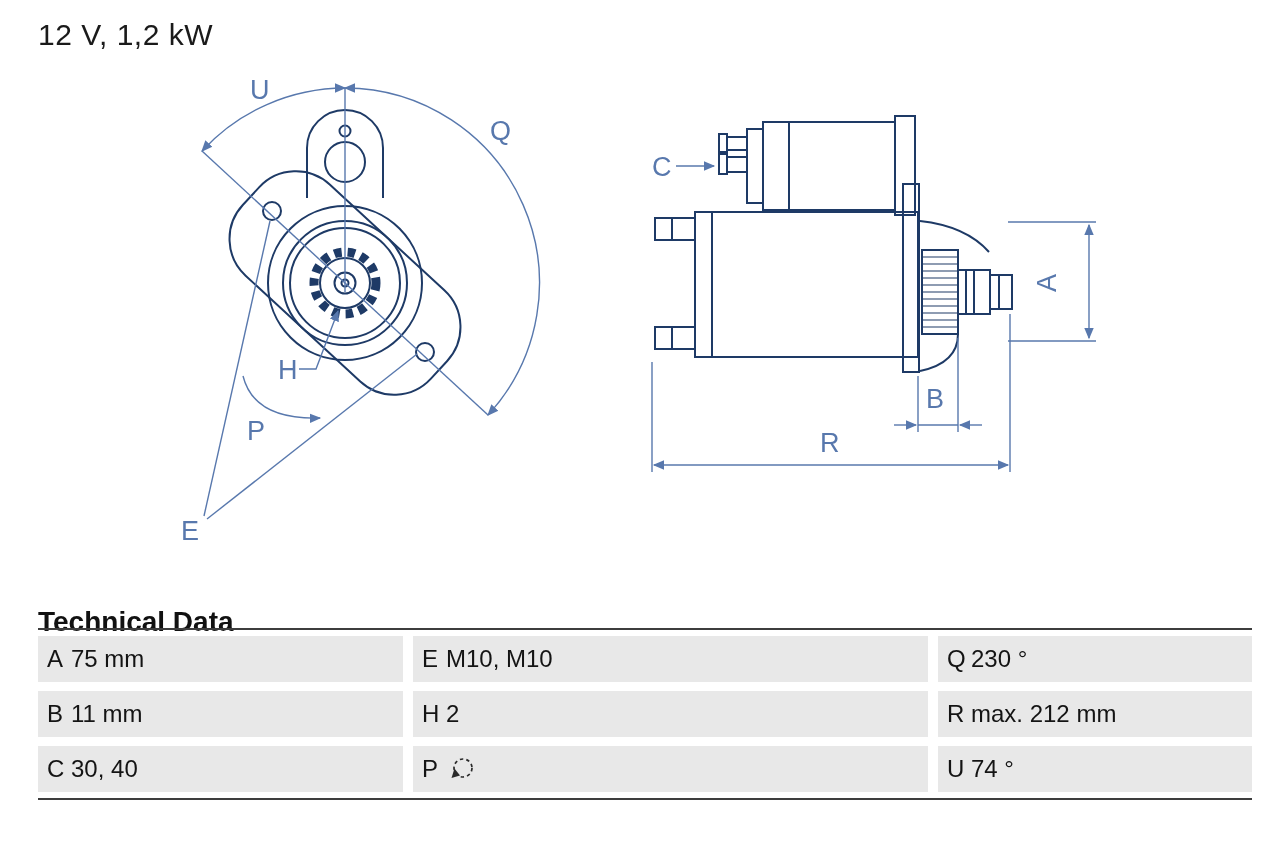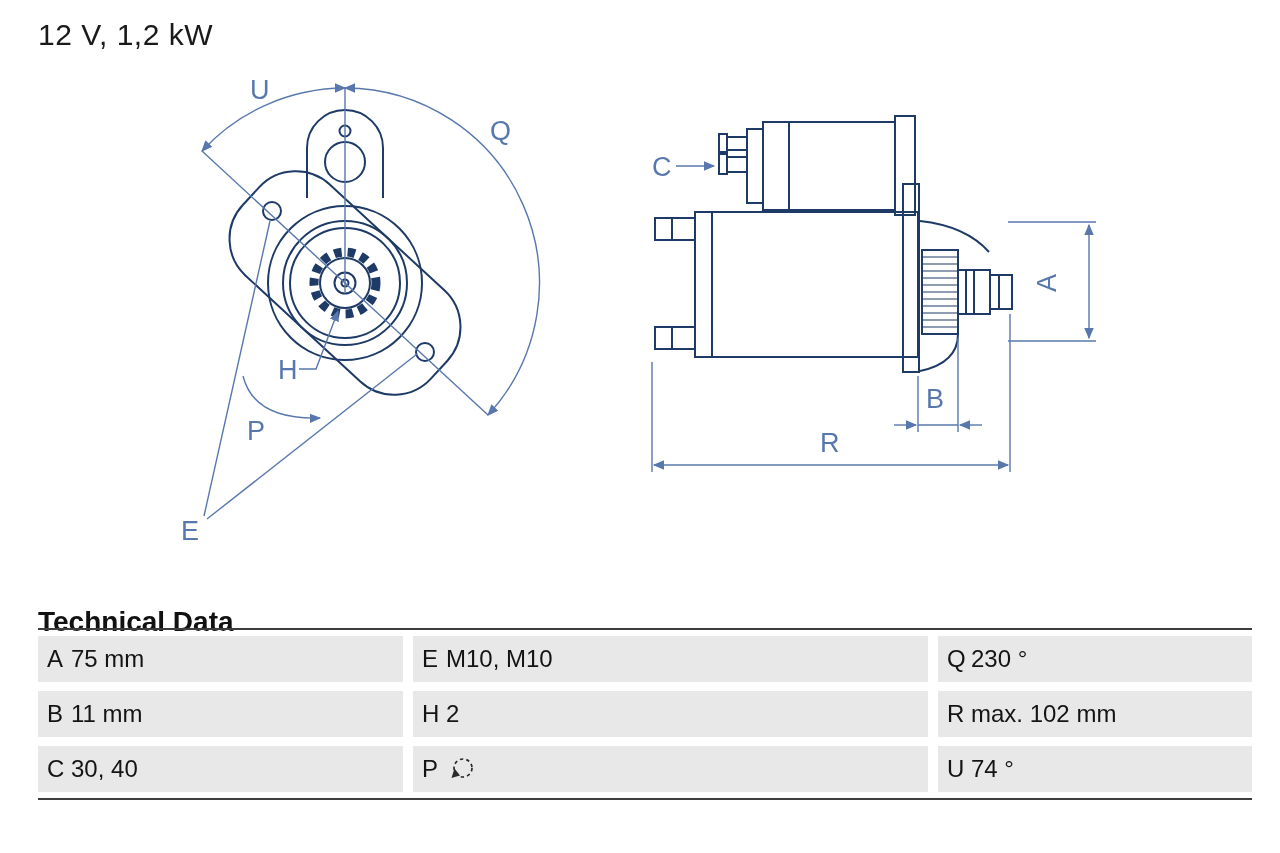--- a/index.html
+++ b/index.html
@@ -194,21 +194,21 @@
       <div class="tcell">
         <span class="tlabel">B</span>
         <span class="tvalue">11 mm</span>
       </div>
       <div class="tcell">
         <span class="tlabel">H</span>
         <span class="tvalue">2</span>
       </div>
       <div class="tcell">
         <span class="tlabel">R</span>
-        <span class="tvalue">max. 102 mm</span>
+        <span class="tvalue">max. 212 mm</span>
       </div>
     </div>
 
     <div class="trow">
       <div class="tcell">
         <span class="tlabel">C</span>
         <span class="tvalue">30, 40</span>
       </div>
       <div class="tcell">
         <span class="tlabel">P</span>

